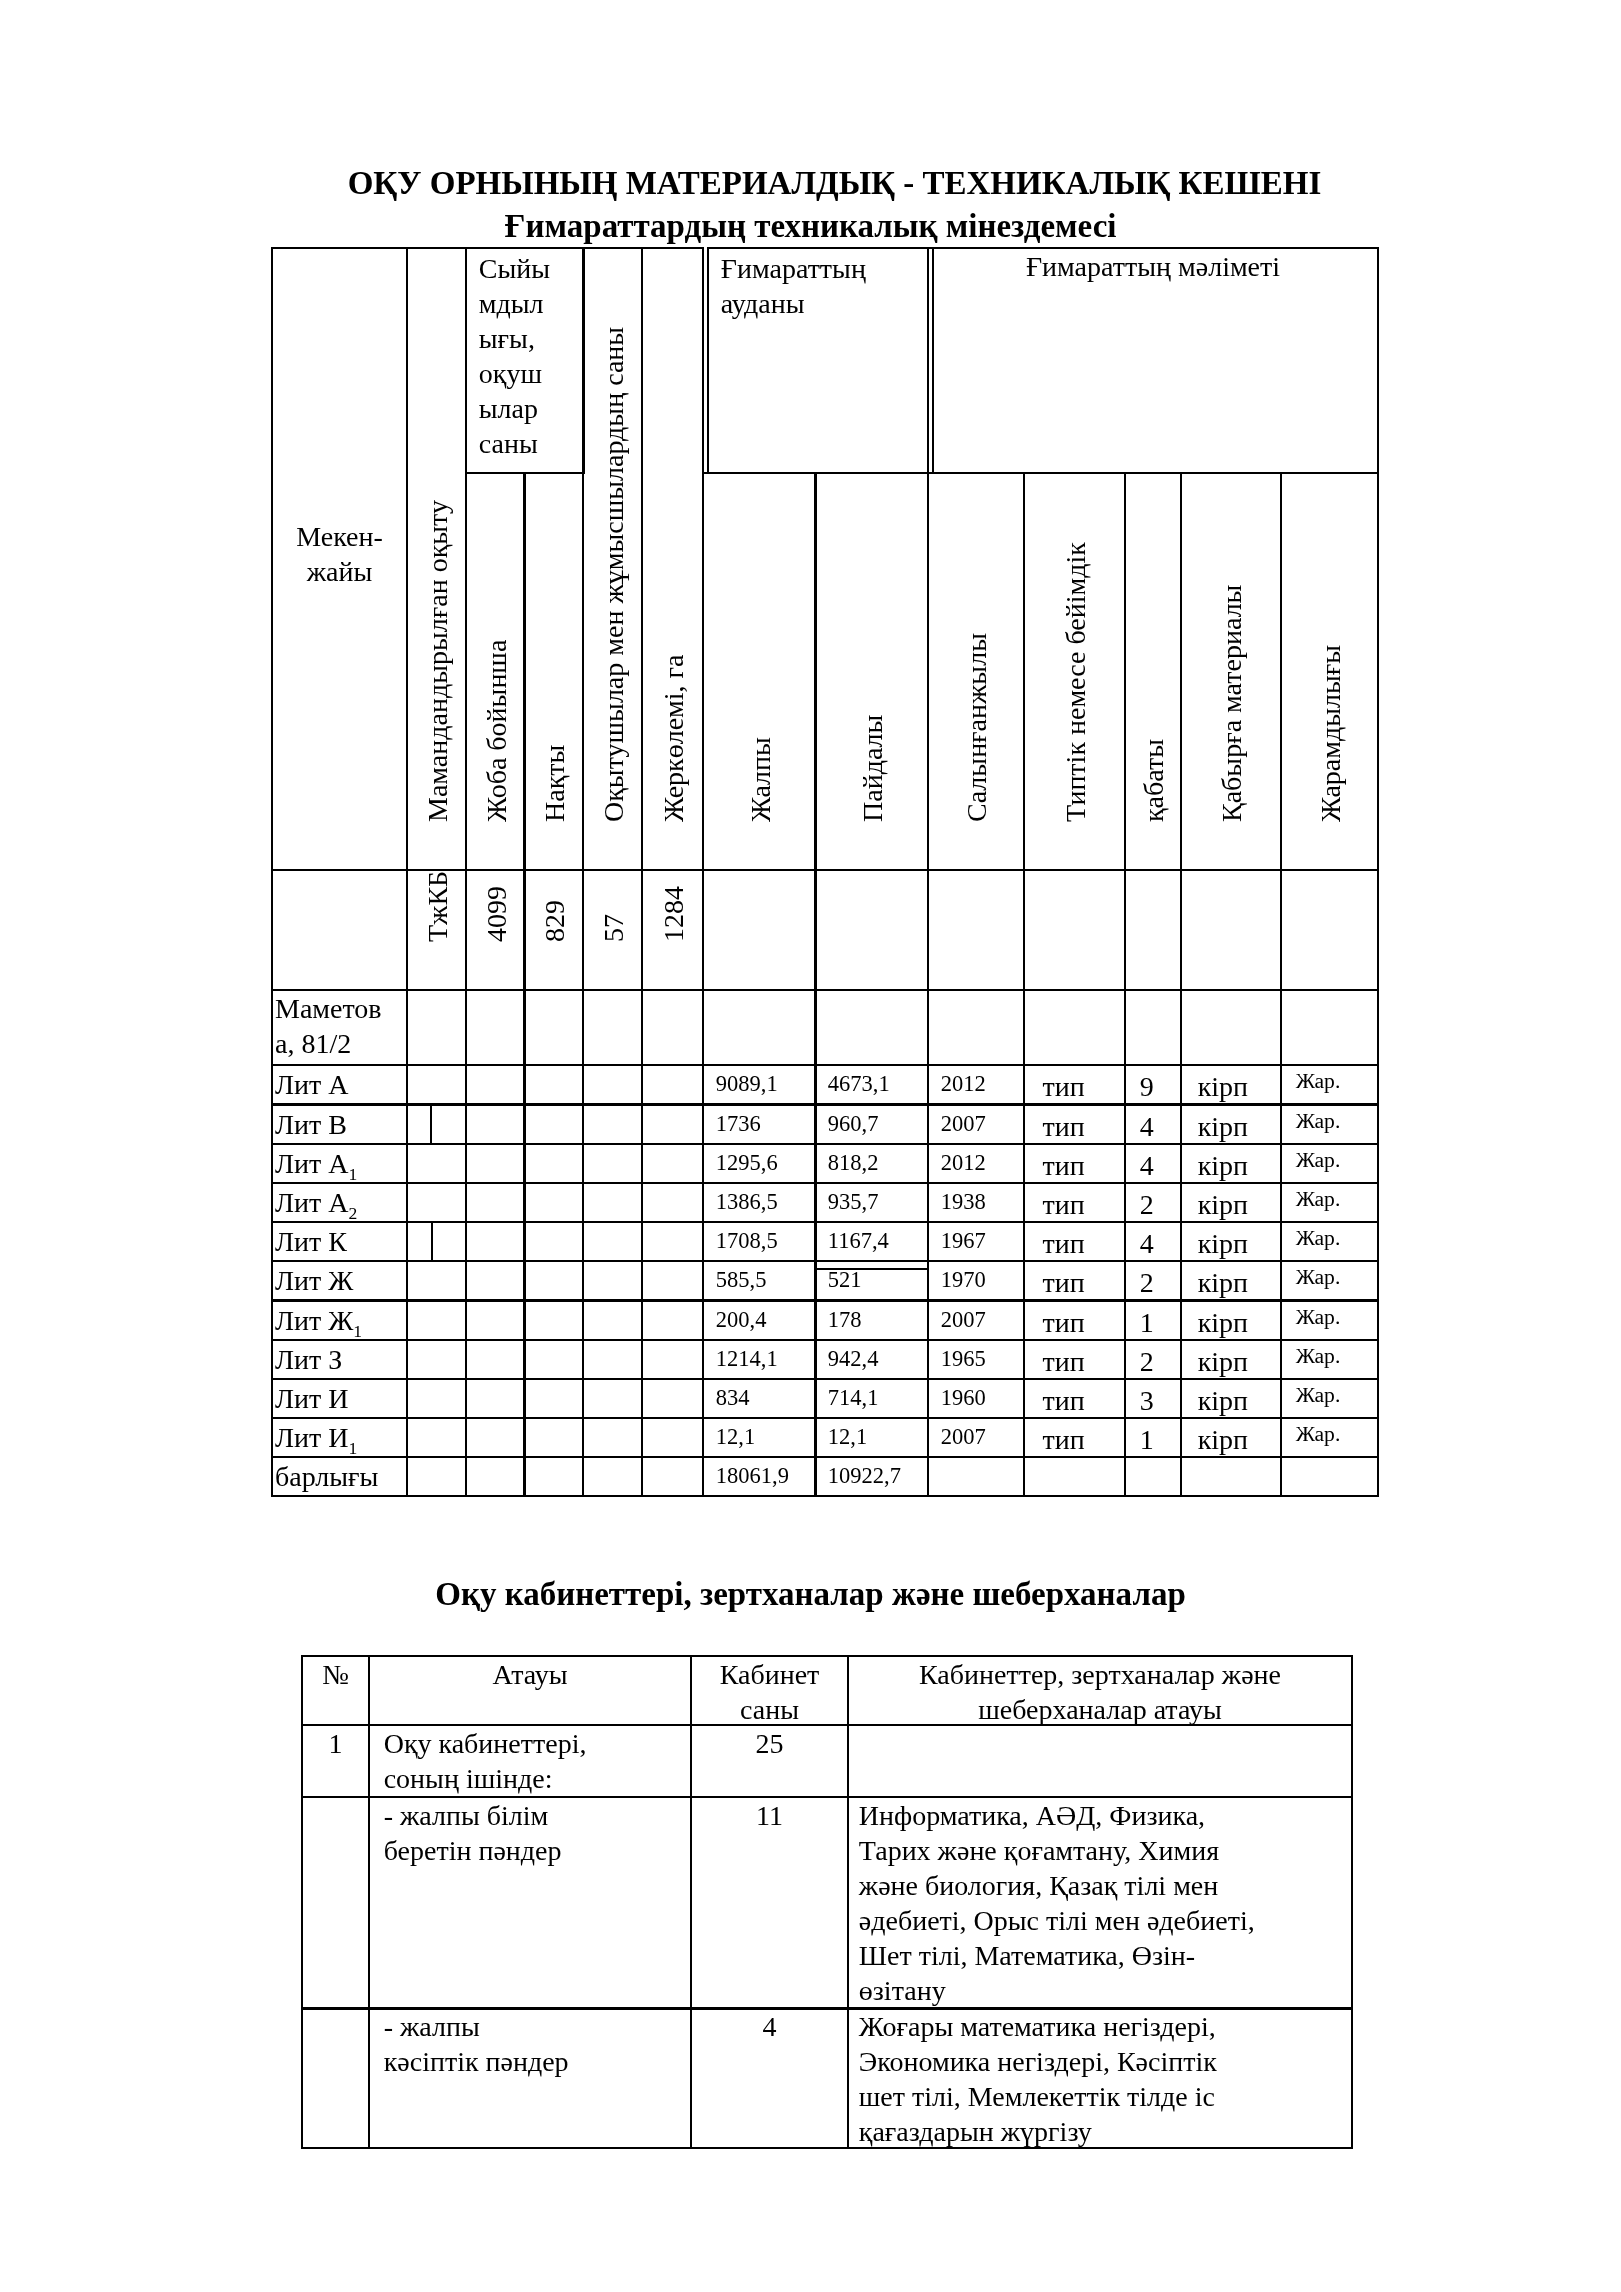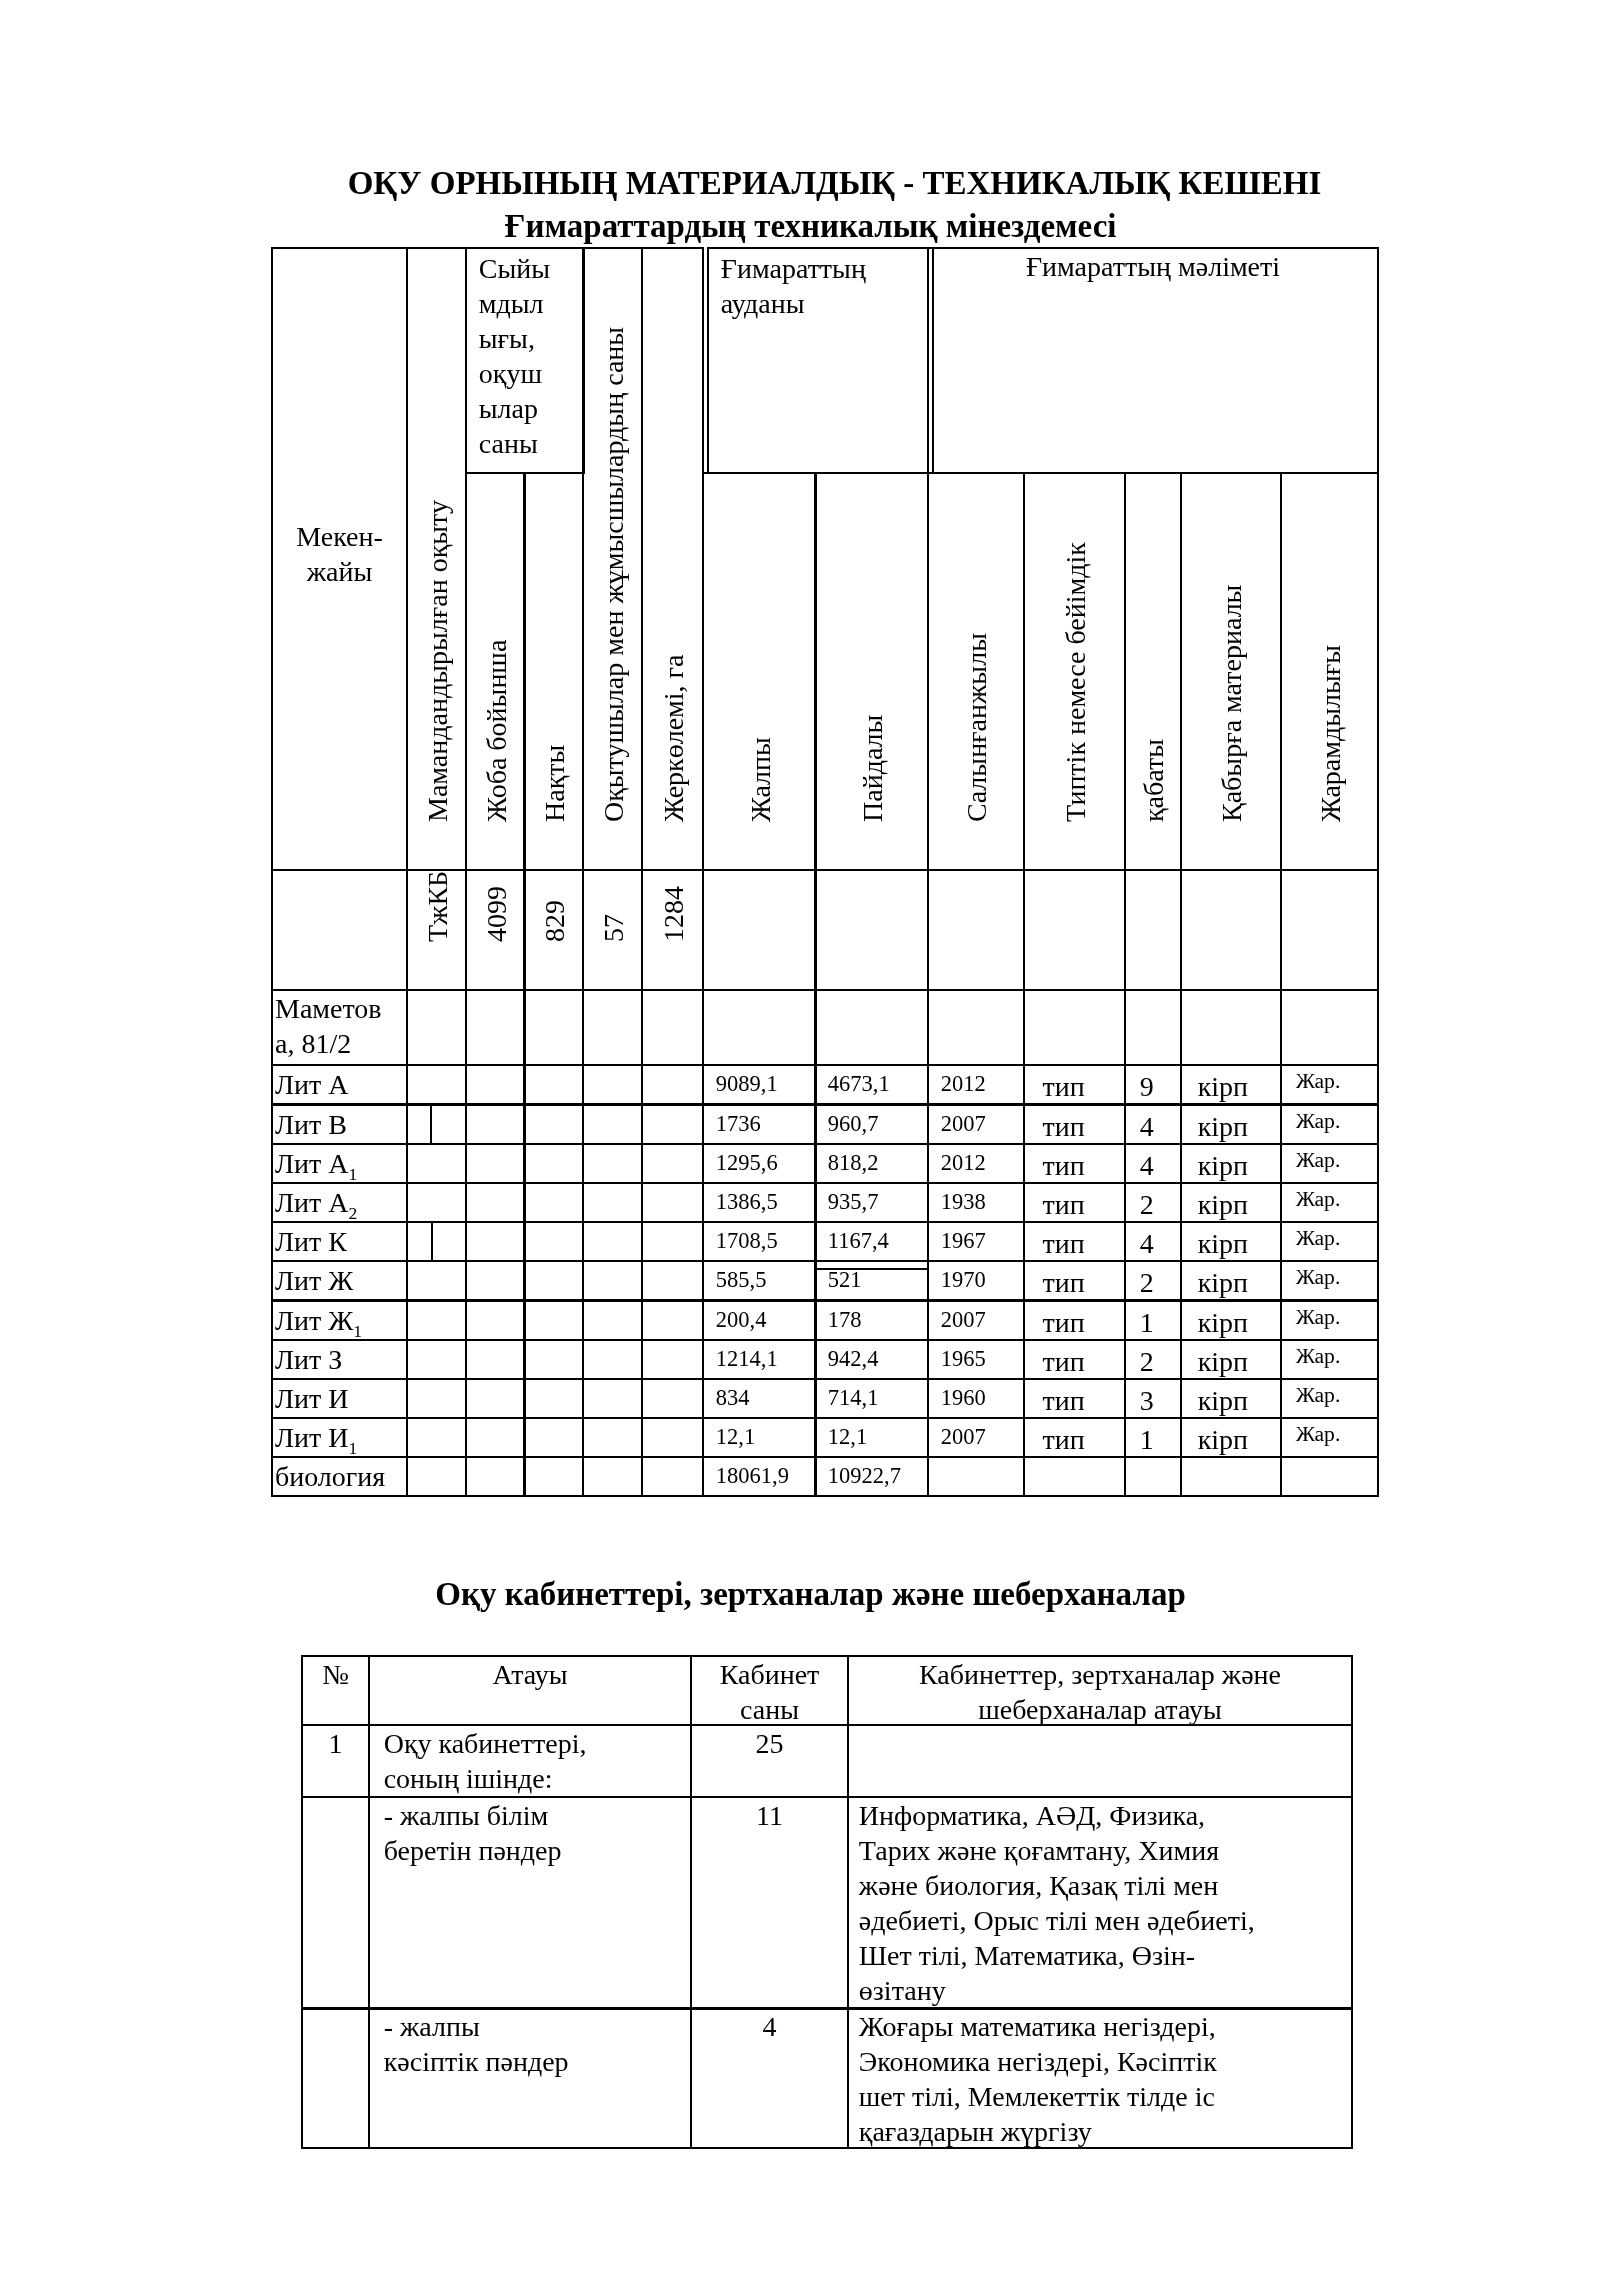--- a/index.html
+++ b/index.html
@@ -229,21 +229,21 @@
     <div class="cell " style="left: 524px; top: 1418px; width: 61px; height: 41px;"></div>
     <div class="cell " style="left: 583px; top: 1418px; width: 61px; height: 41px;"></div>
     <div class="cell " style="left: 642px; top: 1418px; width: 63px; height: 41px;"></div>
     <div class="cell small" style="left: 703px; top: 1418px; width: 115px; height: 41px; padding: 3.9px 0px 0px 11.8px;"><span style="white-space: pre-line;">12,1</span></div>
     <div class="cell small" style="left: 815px; top: 1418px; width: 115px; height: 41px; padding: 3.9px 0px 0px 11.8px;"><span style="white-space: pre-line;">12,1</span></div>
     <div class="cell small" style="left: 928px; top: 1418px; width: 98px; height: 41px; padding: 3.9px 0px 0px 11.8px;"><span style="white-space: pre-line;">2007</span></div>
     <div class="cell txt" style="left: 1024px; top: 1418px; width: 103px; height: 41px; padding: 5.9px 0px 0px 17.6px; line-height: 29px;"><span style="white-space: pre-line;">тип</span></div>
     <div class="cell txt" style="left: 1125px; top: 1418px; width: 58px; height: 41px; padding: 5.9px 0px 0px 13.7px; line-height: 29px;"><span style="white-space: pre-line;">1</span></div>
     <div class="cell txt" style="left: 1181px; top: 1418px; width: 102px; height: 41px; padding: 5.9px 0px 0px 15.7px; line-height: 29px;"><span style="white-space: pre-line;">кірп</span></div>
     <div class="cell small" style="left: 1281px; top: 1418px; width: 99px; height: 41px; padding: 2px 0px 0px 13.7px; font-size: 21.6px;"><span style="white-space: pre-line;">Жар.</span></div>
-    <div class="cell txt" style="left: 272px; top: 1457px; width: 137px; height: 41px; padding-left: 2px; line-height: 37px;"><span style="white-space: pre-line;">биология</span></div>
+    <div class="cell txt" style="left: 272px; top: 1457px; width: 137px; height: 41px; padding-left: 2px; line-height: 37px;"><span style="white-space: pre-line;">барлығы</span></div>
     <div class="cell " style="left: 407px; top: 1457px; width: 61px; height: 41px;"></div>
     <div class="cell " style="left: 466px; top: 1457px; width: 61px; height: 41px;"></div>
     <div class="cell " style="left: 524px; top: 1457px; width: 61px; height: 41px;"></div>
     <div class="cell " style="left: 583px; top: 1457px; width: 61px; height: 41px;"></div>
     <div class="cell " style="left: 642px; top: 1457px; width: 63px; height: 41px;"></div>
     <div class="cell small" style="left: 703px; top: 1457px; width: 115px; height: 41px; padding: 3.9px 0px 0px 11.8px;"><span style="white-space: pre-line;">18061,9</span></div>
     <div class="cell small" style="left: 815px; top: 1457px; width: 115px; height: 41px; padding: 3.9px 0px 0px 11.8px;"><span style="white-space: pre-line;">10922,7</span></div>
     <div class="cell " style="left: 928px; top: 1457px; width: 98px; height: 41px;"></div>
     <div class="cell " style="left: 1024px; top: 1457px; width: 103px; height: 41px;"></div>
     <div class="cell " style="left: 1125px; top: 1457px; width: 58px; height: 41px;"></div>

